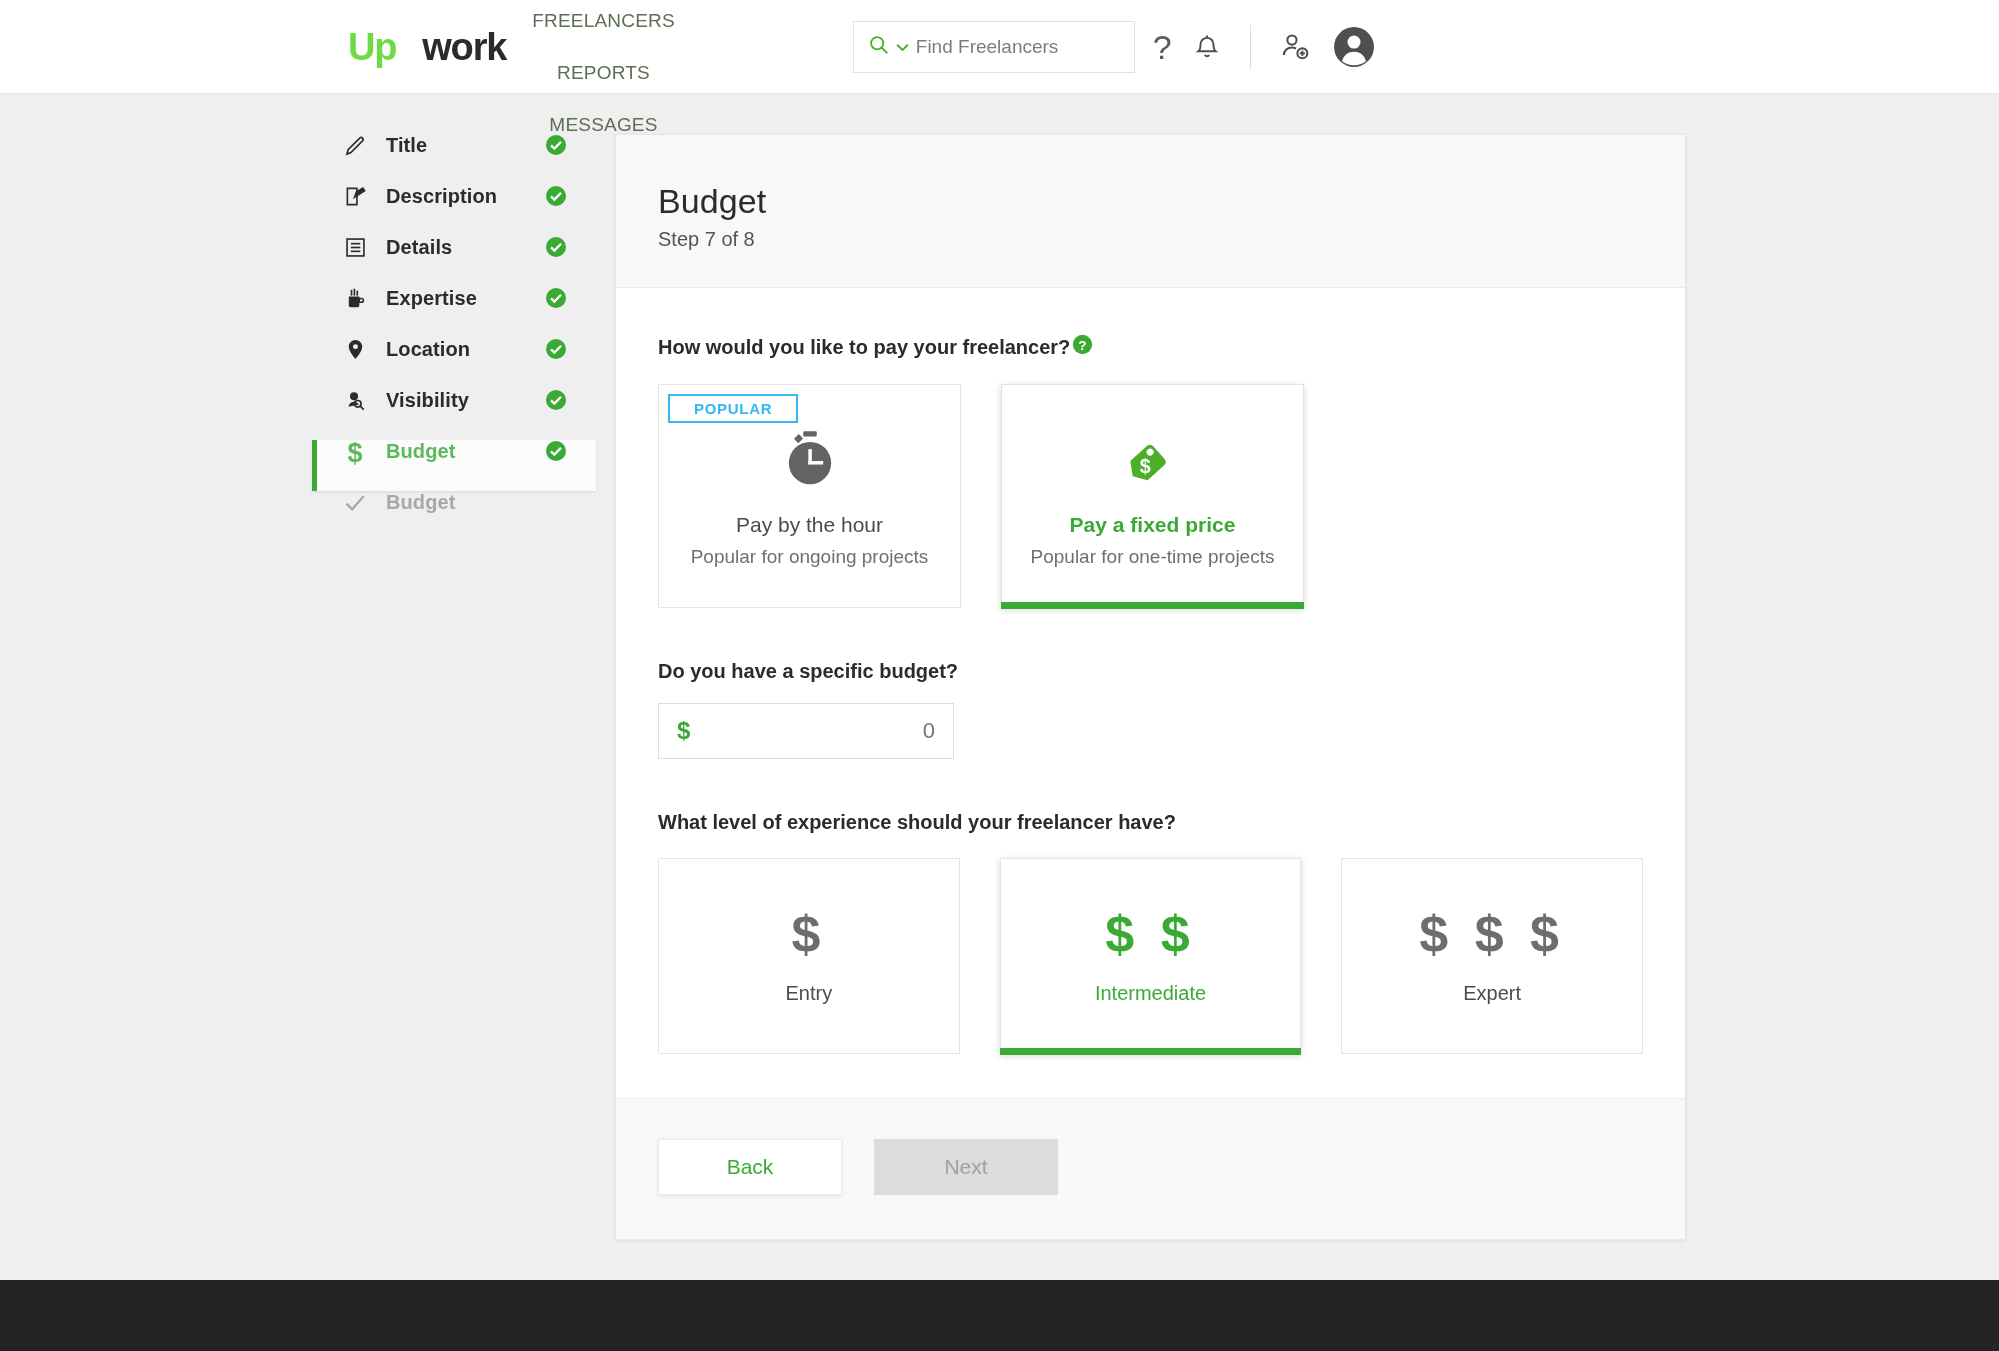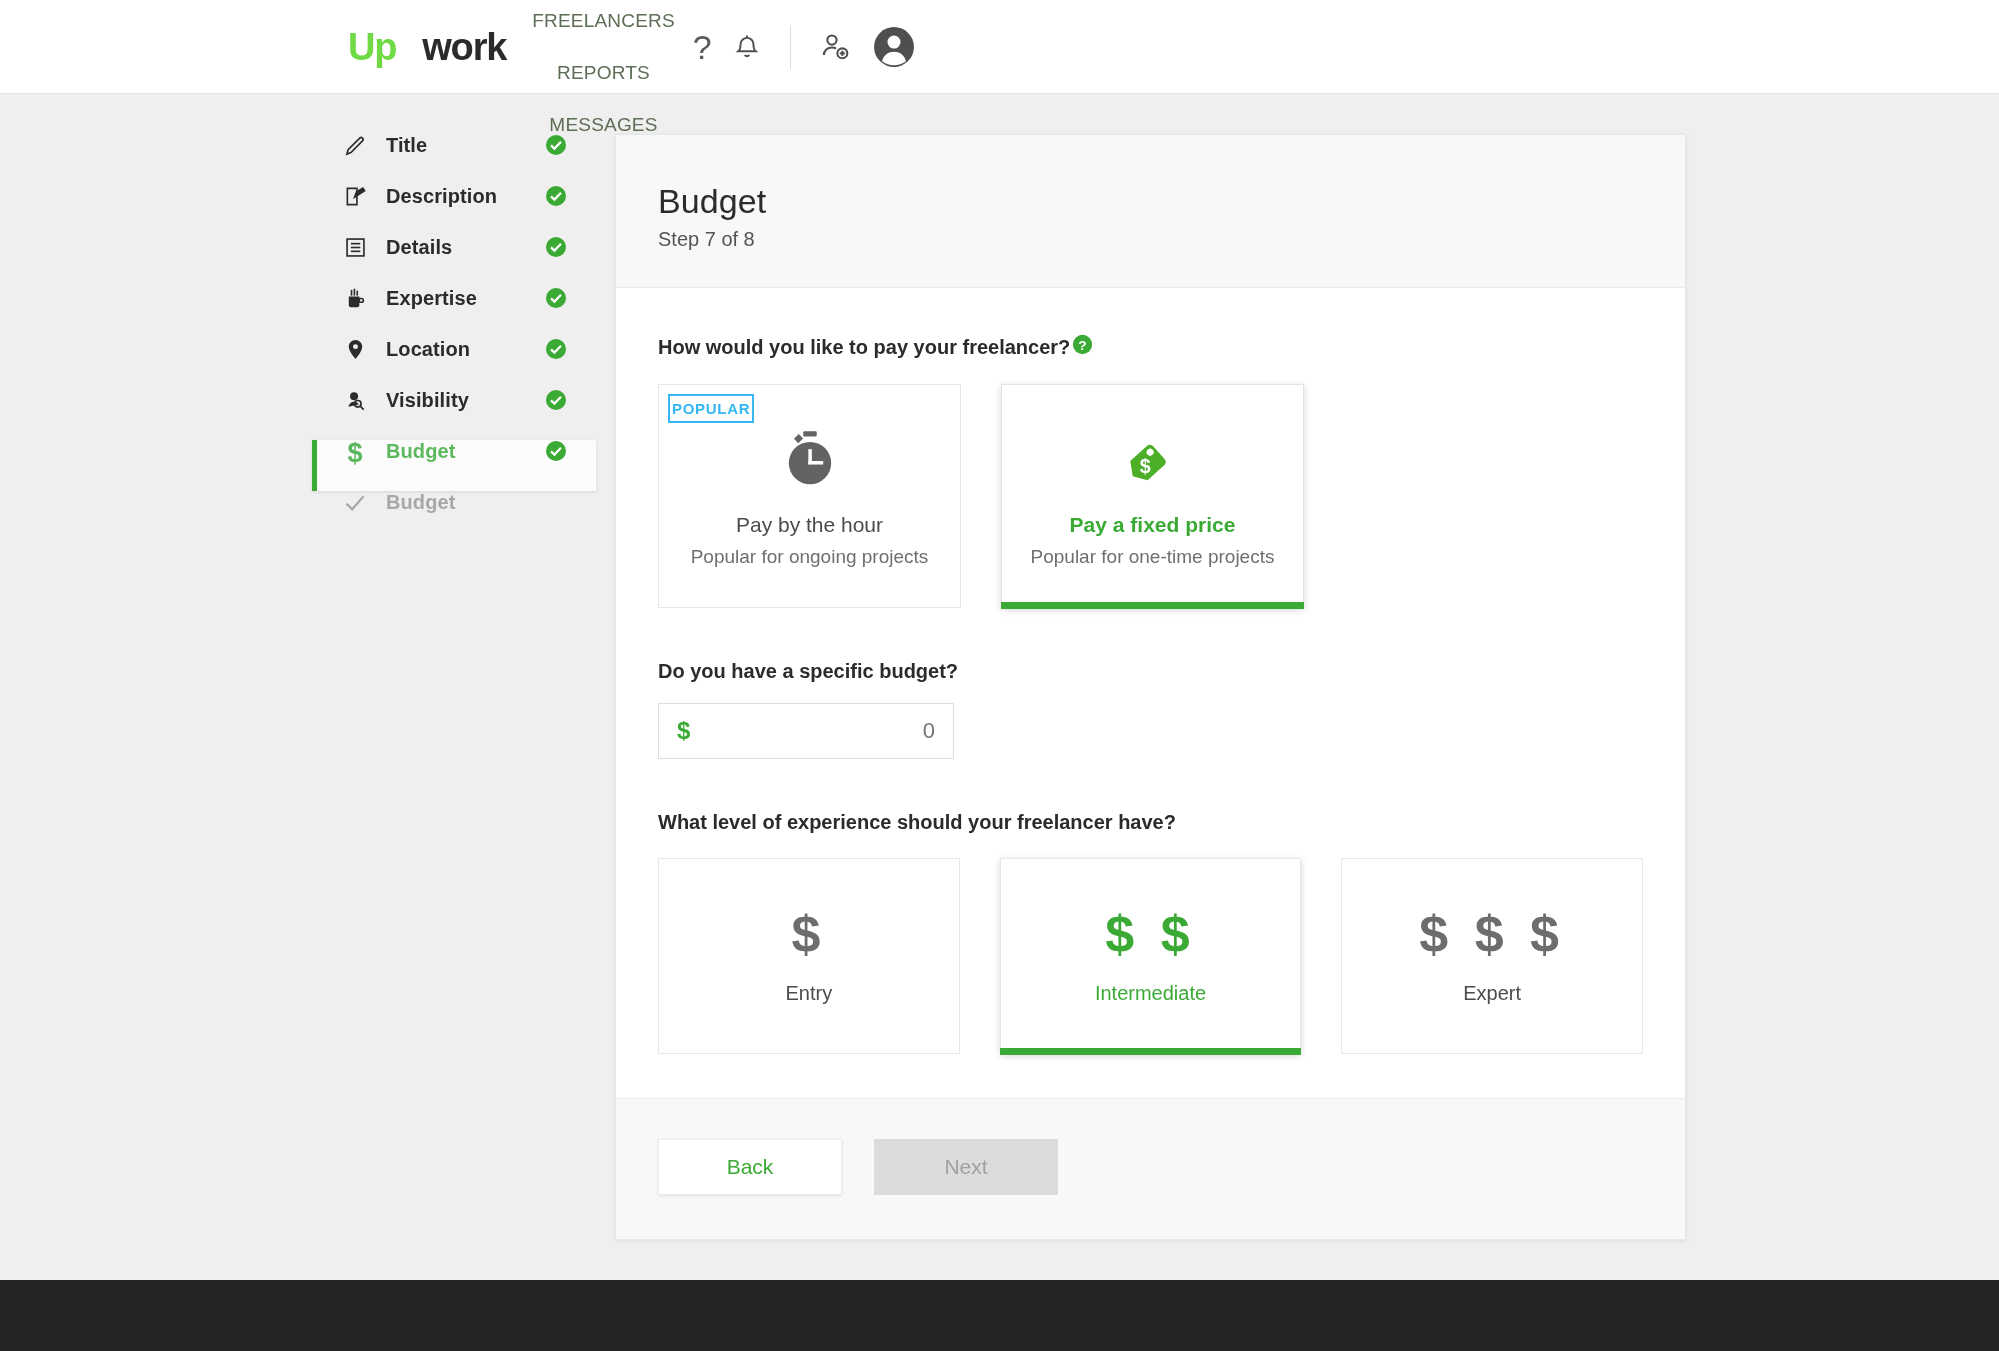--- a/index.html
+++ b/index.html
@@ -111,21 +111,21 @@
     border-bottom: none;
   }
   .choice.selected::after {
     content: ""; position: absolute; left: -1px; right: -1px; bottom: -1px;
     height: 7px; background: #3aaa35;
   }
   .badge-popular {
     position: absolute; left: 9px; top: 9px;
     border: 2px solid #35b7f3; color: #35b7f3;
     font-size: 15px; font-weight: 700; letter-spacing: .7px;
-    padding: 4px 2px;
+    padding: 4px 24px;
     text-align: right;
   }
   .choice-ico { margin-top: 44px; height: 62px; display:flex; align-items:center; }
   .choice-title { font-size: 21px; color: #4b4b4b; margin-top: 22px; }
   .choice.selected .choice-title { color: #3aaa35; font-weight: 700; }
   .choice-desc { font-size: 19px; color: #6f6f6f; margin-top: 9px; }
 
   
   .sec { margin-top: 52px; }
   .budget-field {
@@ -196,20 +196,34 @@
         <span class="work">work</span>
     </div>
 
     <nav class="nav">
       <a href="#">JOBS</a>
       <a href="#">FREELANCERS</a>
       <a href="#">REPORTS</a>
       <a href="#">MESSAGES</a>
     </nav>
 
+    <div class="search-box">
+      <span>
+        <svg width="21" height="21" viewBox="0 0 24 24" fill="none" stroke="#4caf27" stroke-width="2.1">
+          <circle cx="10.5" cy="10.5" r="7"></circle>
+            <line x1="15.6" y1="15.6" x2="22" y2="22"></line>
+        </svg>
+      </span>
+      <span>
+        <svg width="13" height="9" viewBox="0 0 12 8" fill="none" stroke="#4caf27" stroke-width="1.8">
+          <polyline points="1,1.5 6,6.2 11,1.5"></polyline>
+        </svg>
+      </span>
+      <span class="ph">Find Freelancers</span>
+    </div>
 
     <div class="hdr-icons">
       <span class="hdr-icon qmark">?</span>
       <span class="hdr-icon">
         <svg width="26" height="28" viewBox="0 0 24 26" fill="none" stroke="#4f4f4f" stroke-width="1.8">
           <path d="M6 10.5a6 6 0 0 1 12 0c0 5 2 6.5 2 6.5H4s2-1.5 2-6.5z"></path>
           <path d="M10 20.3a2.2 2.2 0 0 0 4 0"></path>
           <line x1="12" y1="2.4" x2="12" y2="4.5"></line>
         </svg>
       </span>

